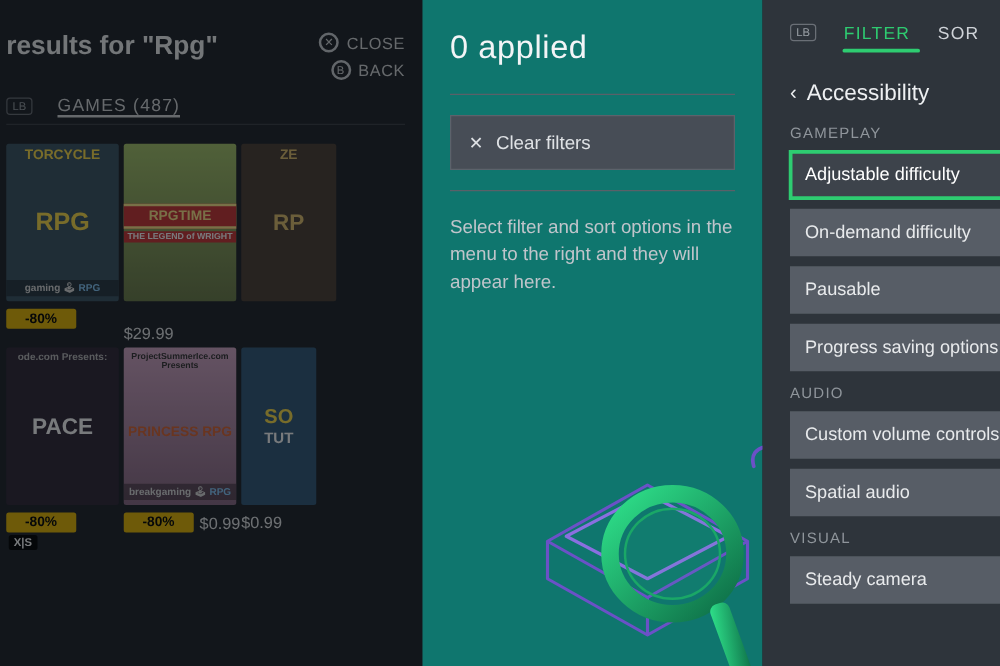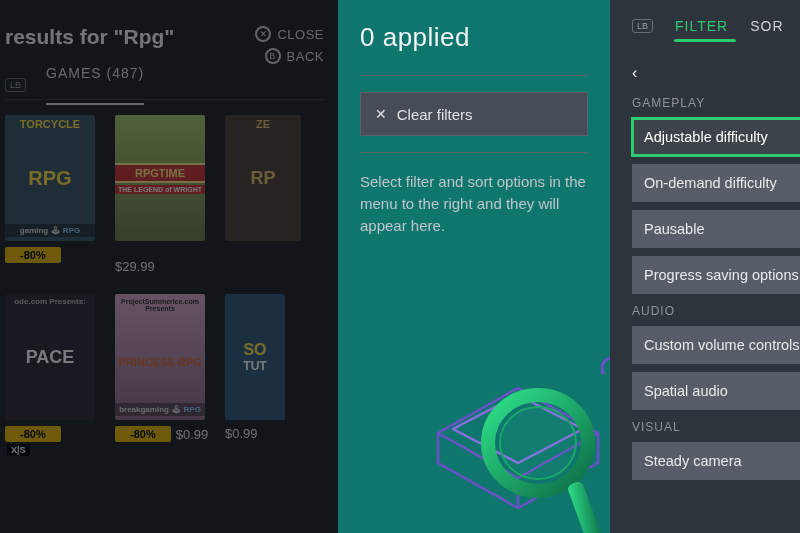--- a/index.html
+++ b/index.html
@@ -18,24 +18,24 @@
     position: absolute; right: 14px; top: 26px; text-align: right; font-size: 13px;
   }
   .left .btns .row { display:flex; align-items:center; justify-content:flex-end; gap:6px; margin-bottom:6px; color:#d7dadc; letter-spacing:0.5px; }
   .left .btns .glyph { width:16px; height:16px; border:2px solid #cfd3d8; border-radius:50%; display:inline-flex; align-items:center; justify-content:center; font-size:9px; line-height:1; }
   .tabs {
     position: absolute; left: 185px; top: 70px; right: 14px; display:flex; align-items:center; gap:20px;
     border-bottom: 1px solid #3a3f46; height: 30px;
   }
   .tabs .lb { font-size:9px; border:1px solid #6a6f76; border-radius:3px; padding:1px 4px; color:#9aa0a6;}
   .tabs .tab { font-size:14px; letter-spacing:1px; color:#8d9298; }
-  .tabs .tab.active { color:#d7dadc; border-bottom:2px solid #d7dadc; padding-bottom:22px; }
+  .tabs .tab.active { color:#d7dadc; border-bottom:2px solid #d7dadc; padding-bottom:0; }
 
   .grid {
-    position:absolute; left:185px; top:115px; right:0; display:flex; flex-wrap:wrap; gap:20px;
+    position:absolute; left:185px; top:115px; right:0; display:flex; flex-wrap:wrap; gap:4px;
   }
   .card {
     width: 90px;
   }
   .card .art {
     width: 90px; height: 126px; background:#2d333b; border-radius:2px; position:relative;
     overflow:hidden; display:flex; flex-direction:column; align-items:center; justify-content:center;
     font-size:10px; font-weight:700; text-align:center; color:#ddd;
   }
   .card .art .title-top {
@@ -227,20 +227,21 @@
   <div class="right">
     <div class="toptabs">
       <span class="lb">LB</span>
       <span class="t active">FILTER</span>
       <span class="t">SOR</span>
     </div>
     <div class="underline"></div>
 
     <div class="back-row">
       <span class="chev">‹</span>
+      <span>Accessibility</span>
     </div>
 
     <div class="sect">GAMEPLAY</div>
     <div class="opt selected">
         <span>Adjustable difficulty</span>
       </div>
     <div class="opt">
         <span>On-demand difficulty</span>
       </div>
     <div class="opt">

